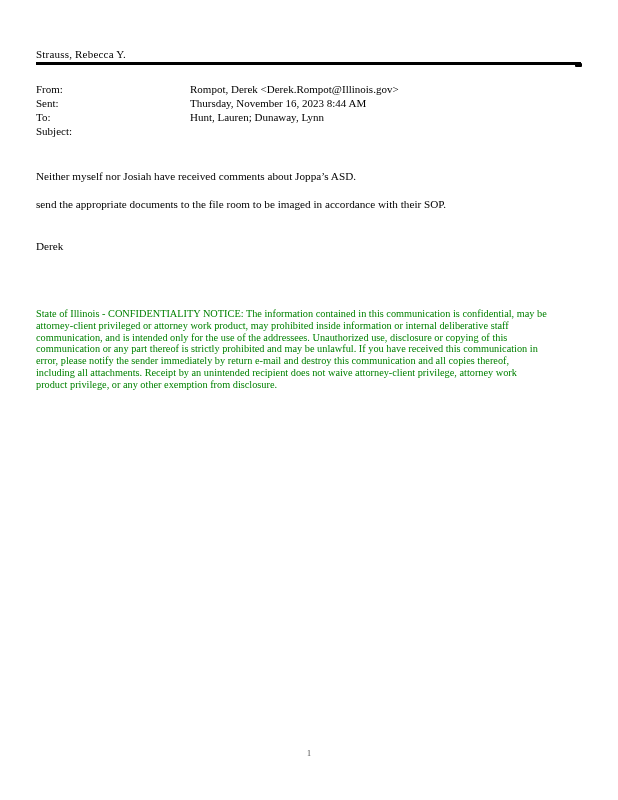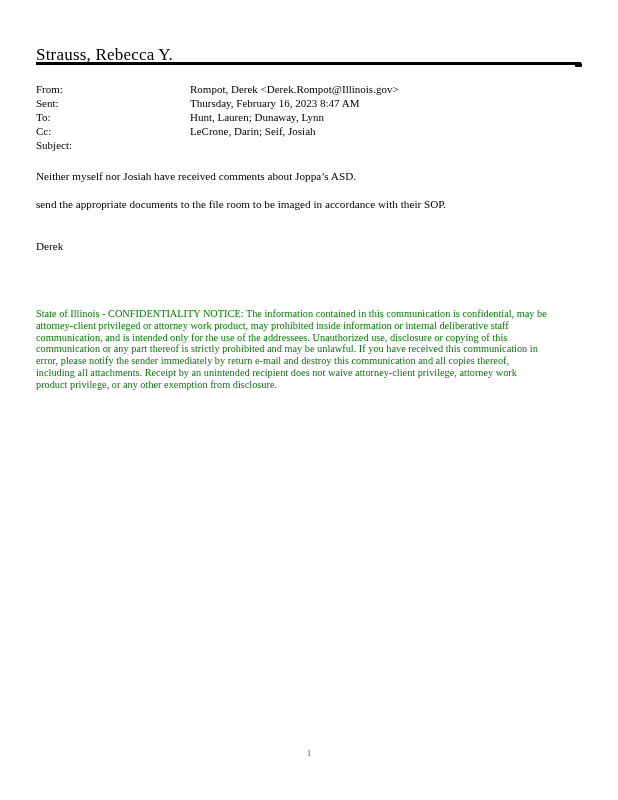--- a/index.html
+++ b/index.html
@@ -9,21 +9,21 @@
     height: 800px;
     position: relative;
     font-family: "Liberation Serif", "DejaVu Serif", serif;
     color: #000000;
     overflow: hidden;
   }
   .abs { position: absolute; left: 36px; }
 
   #recipient-name {
     top: 47px;
-    font-size: 17px;
+    font-size: 11px;
     line-height: 15px;
     letter-spacing: 0.2px;
   }
   #rule {
     top: 62px;
     width: 545px;
     height: 3px;
     background: #000000;
   }
   #rule-end-blob {
@@ -74,29 +74,25 @@
   <div id="rule-end-blob"></div>
 </div>
 
 <div id="header-block" class="abs">
   <div class="header-row">
     <span class="header-label">From:</span>
     <span class="header-value">Rompot, Derek &lt;Derek.Rompot@Illinois.gov&gt;</span>
   </div>
   <div class="header-row">
     <span class="header-label">Sent:</span>
-    <span class="header-value">Thursday, February 16, 2023 8:47 AM</span>
+    <span class="header-value">Thursday, November 16, 2023 8:44 AM</span>
   </div>
   <div class="header-row">
     <span class="header-label">To:</span>
     <span class="header-value">Hunt, Lauren; Dunaway, Lynn</span>
-  </div>
-  <div class="header-row">
-    <span class="header-label">Cc:</span>
-    <span class="header-value">LeCrone, Darin; Seif, Josiah</span>
   </div>
   <div class="header-row">
     <span class="header-label">Subject:</span>
   </div>
 </div>
 
 <div id="body-p1" class="abs body-text">
   <div class="body-line">Neither myself nor Josiah have received comments about Joppa’s ASD.</div>
 </div>
 

